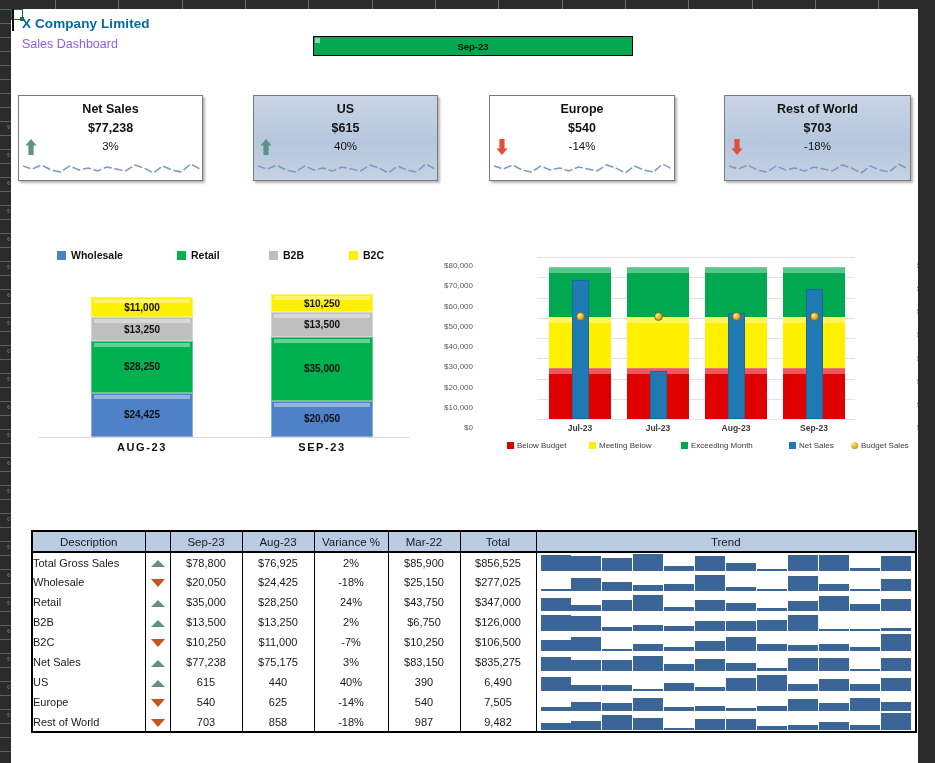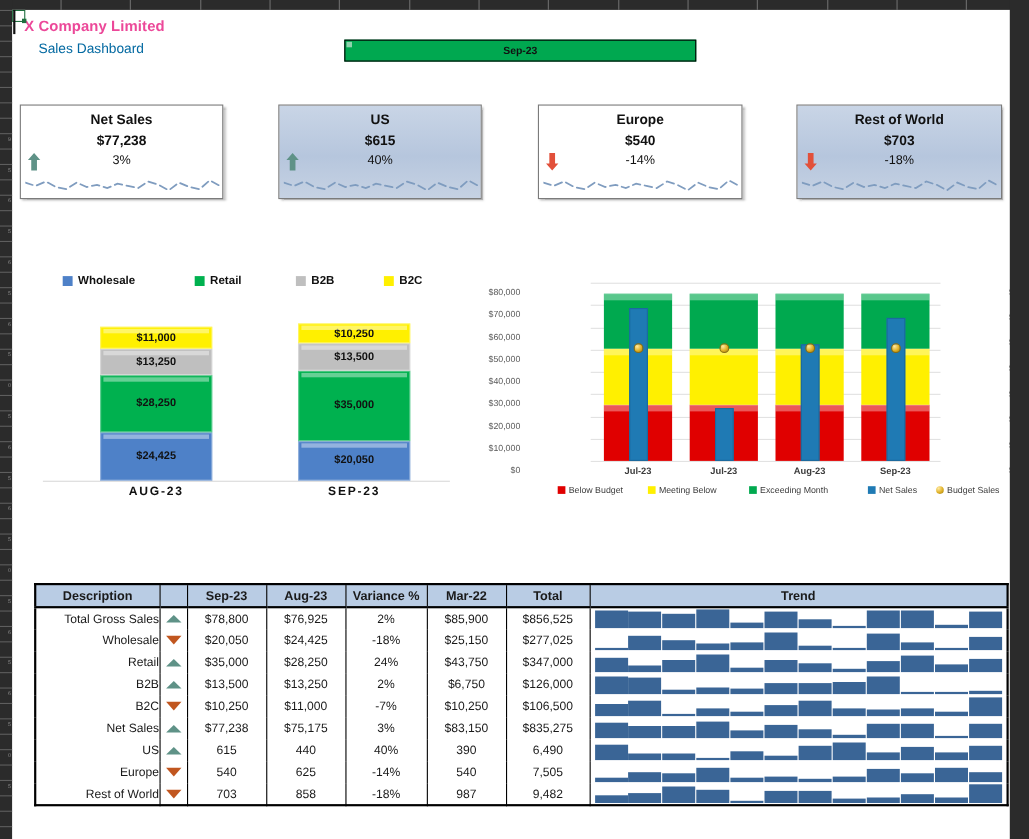--- a/index.html
+++ b/index.html
@@ -49,26 +49,26 @@
     width:4px; height:4px; background:#1f6f3f;
   }
   #cursor-bar {
     position:absolute; left:12px; top:9px; width:2px; height:22px;
     background:#111; z-index:42;
   }
 
   
   .company-title {
     position:absolute; left:11px; top:7px;
-    font-size:13.5px; font-weight:bold; color:#ec4899;
+    font-size:13.5px; font-weight:bold; color:#0369a1;
     letter-spacing:.1px; white-space:nowrap;
   }
   .sub-title {
-    position:absolute; left:24px; top:28px;
-    font-size:12.5px; color:#0369a1; white-space:nowrap;
+    position:absolute; left:11px; top:28px;
+    font-size:12.5px; color:#8b5cf6; white-space:nowrap;
   }
 
   
   .sel-prompt {
     position:absolute; left:302px; top:6px; width:320px; height:21px;
     background:#ffff00; border:1px solid #000;
     display:flex; align-items:center; justify-content:center;
     font-size:10.5px; font-weight:bold; color:#111;
   }
   .sel-value {
@@ -189,24 +189,24 @@
     position:absolute; left:20px; top:521px; width:886px;
     border:2px solid #000; border-collapse:collapse;
     background:#fff;
   }
   #data-table td, #data-table th {
     border-left:1px solid #000; border-right:1px solid #000;
     padding:0; margin:0; height:20px;
     font-size:11px; color:#1a1a1a; font-weight:normal;
   }
   #data-table thead th {
-    background:#b9cce4; font-weight:bold; text-align:center;
+    background:#b9cce4; font-weight:normal; text-align:center;
     border-bottom:2px solid #000; height:21px; font-size:11.5px;
   }
-  .c-desc { width:113px; text-align:right; }
+  .c-desc { width:113px; text-align:left; }
   .c-ind  { width:25px;  text-align:center; }
   .c-num  { width:72px;  text-align:center; }
   .c-var  { width:74px;  text-align:center; }
   .c-tot  { width:76px;  text-align:center; }
   .c-trend{ width:undefined; }
   td.neg { color:#d04a4a; }
   .tri {
     display:inline-block; width:0; height:0; vertical-align:middle;
   }
   .tri.up {

